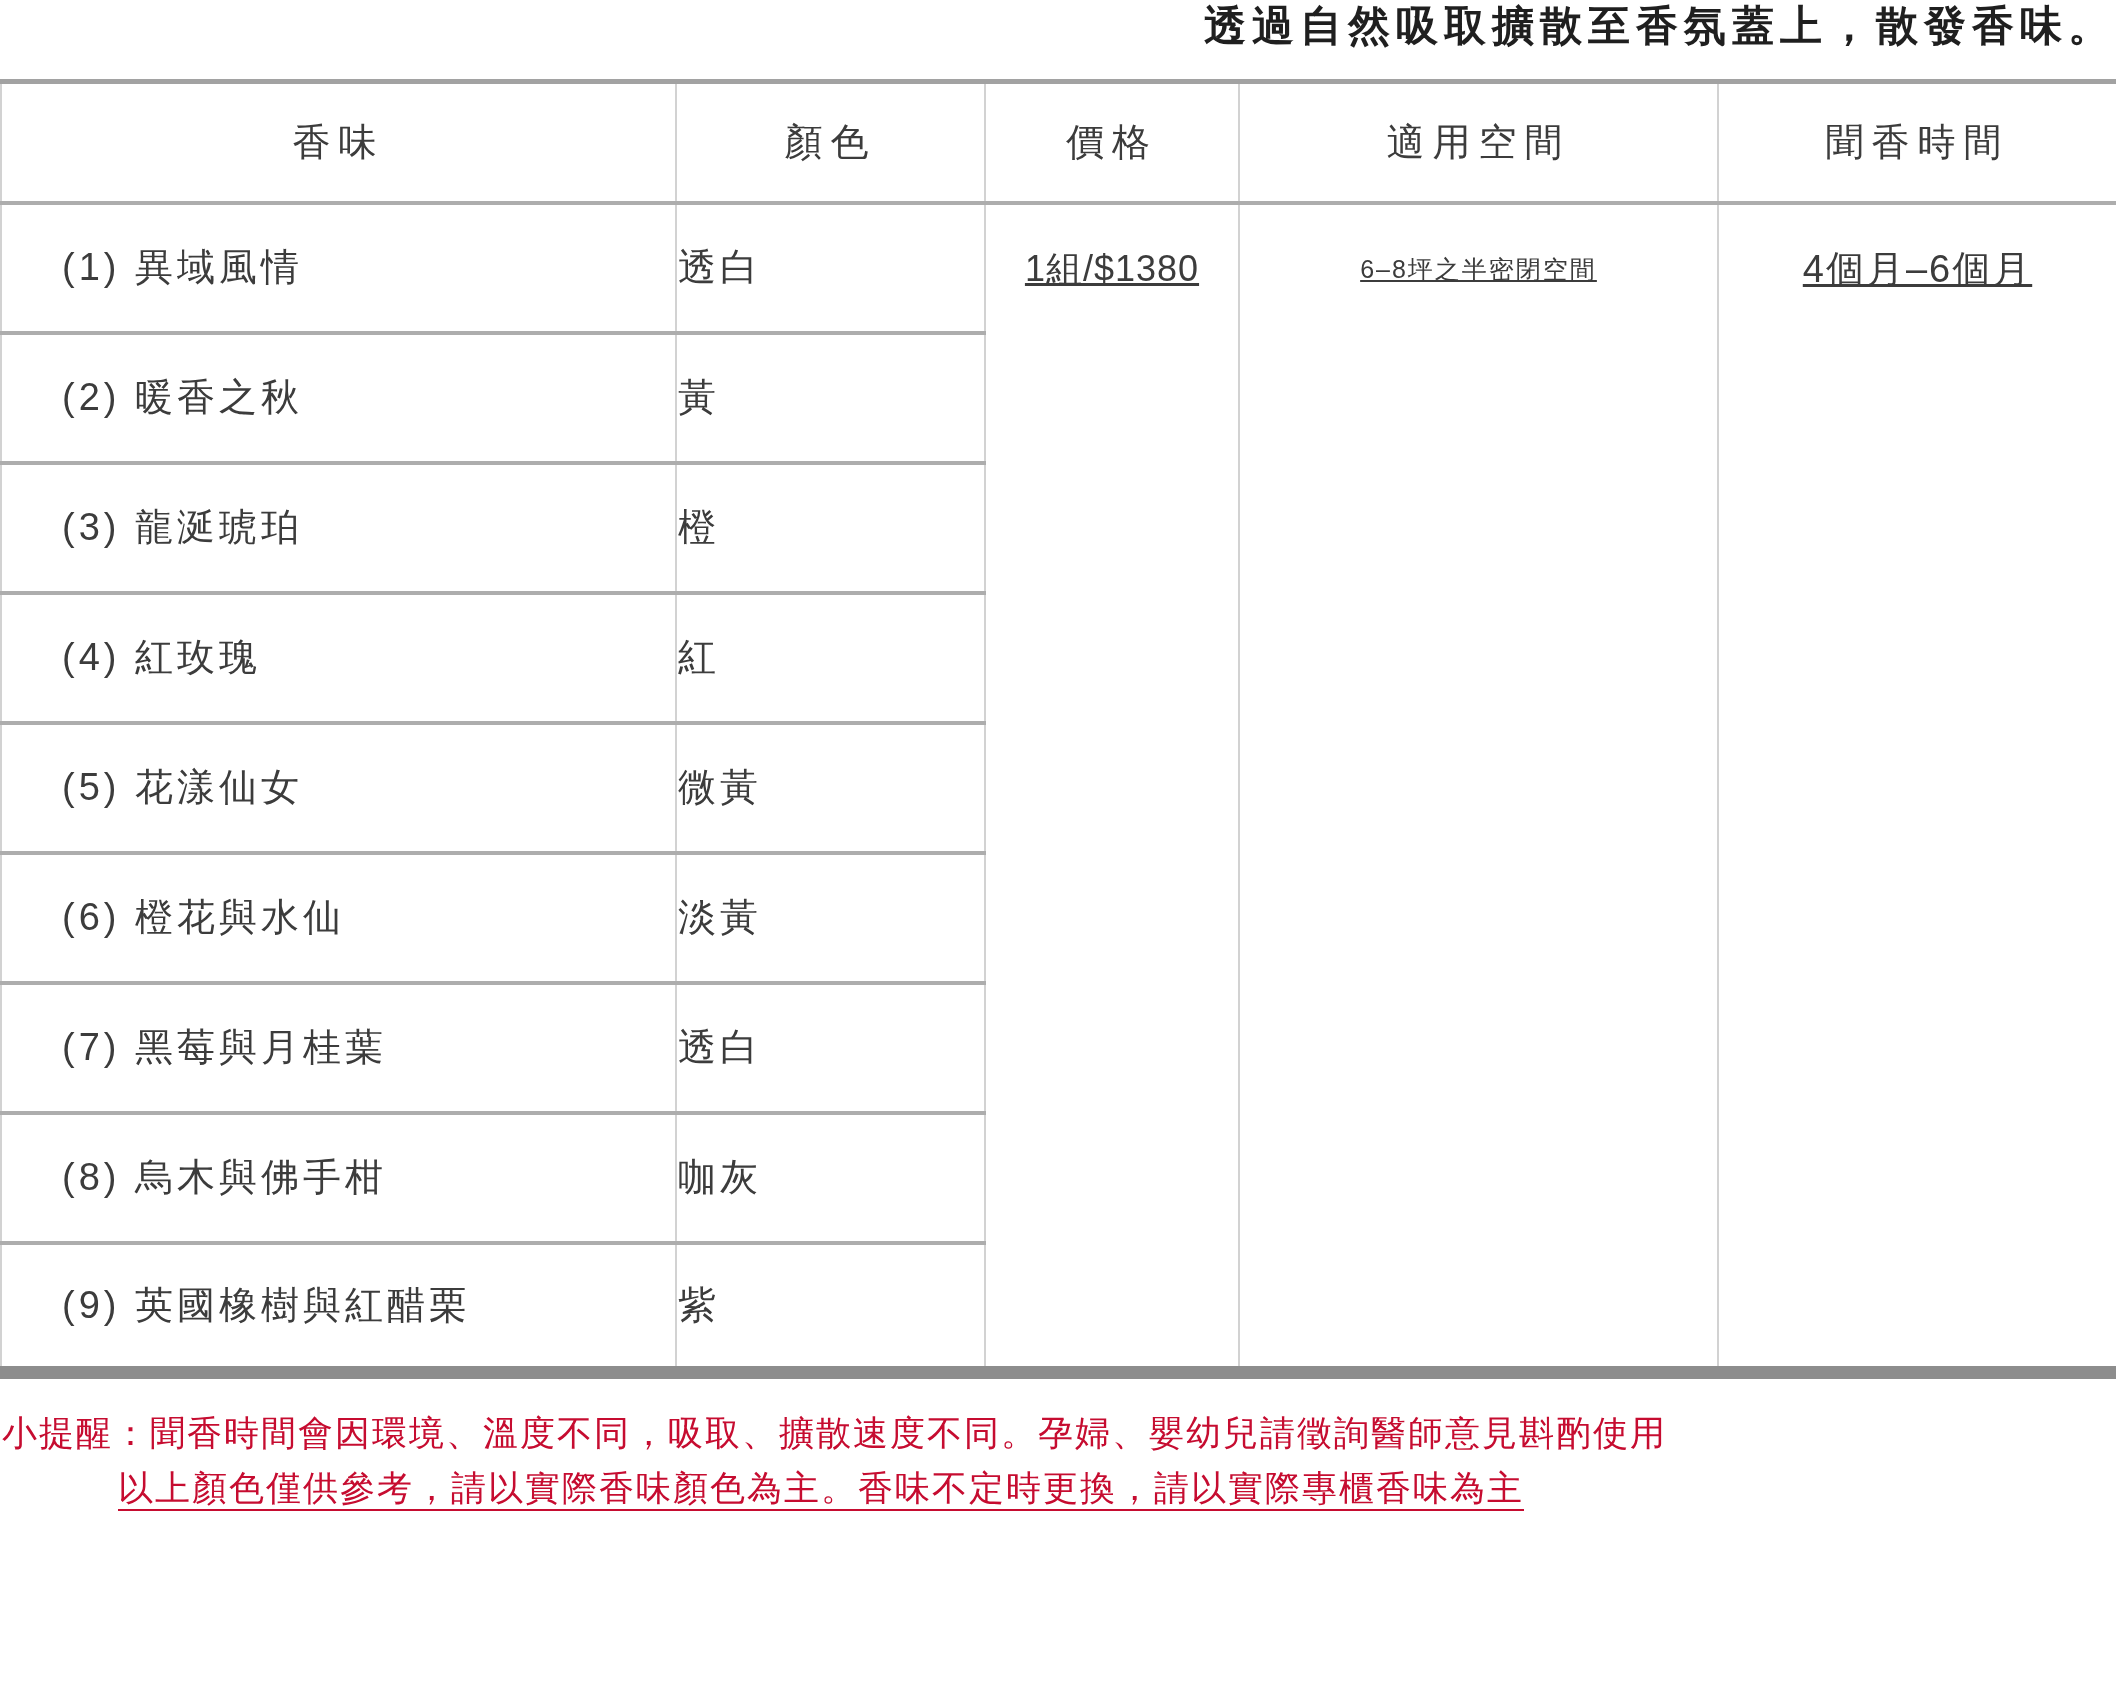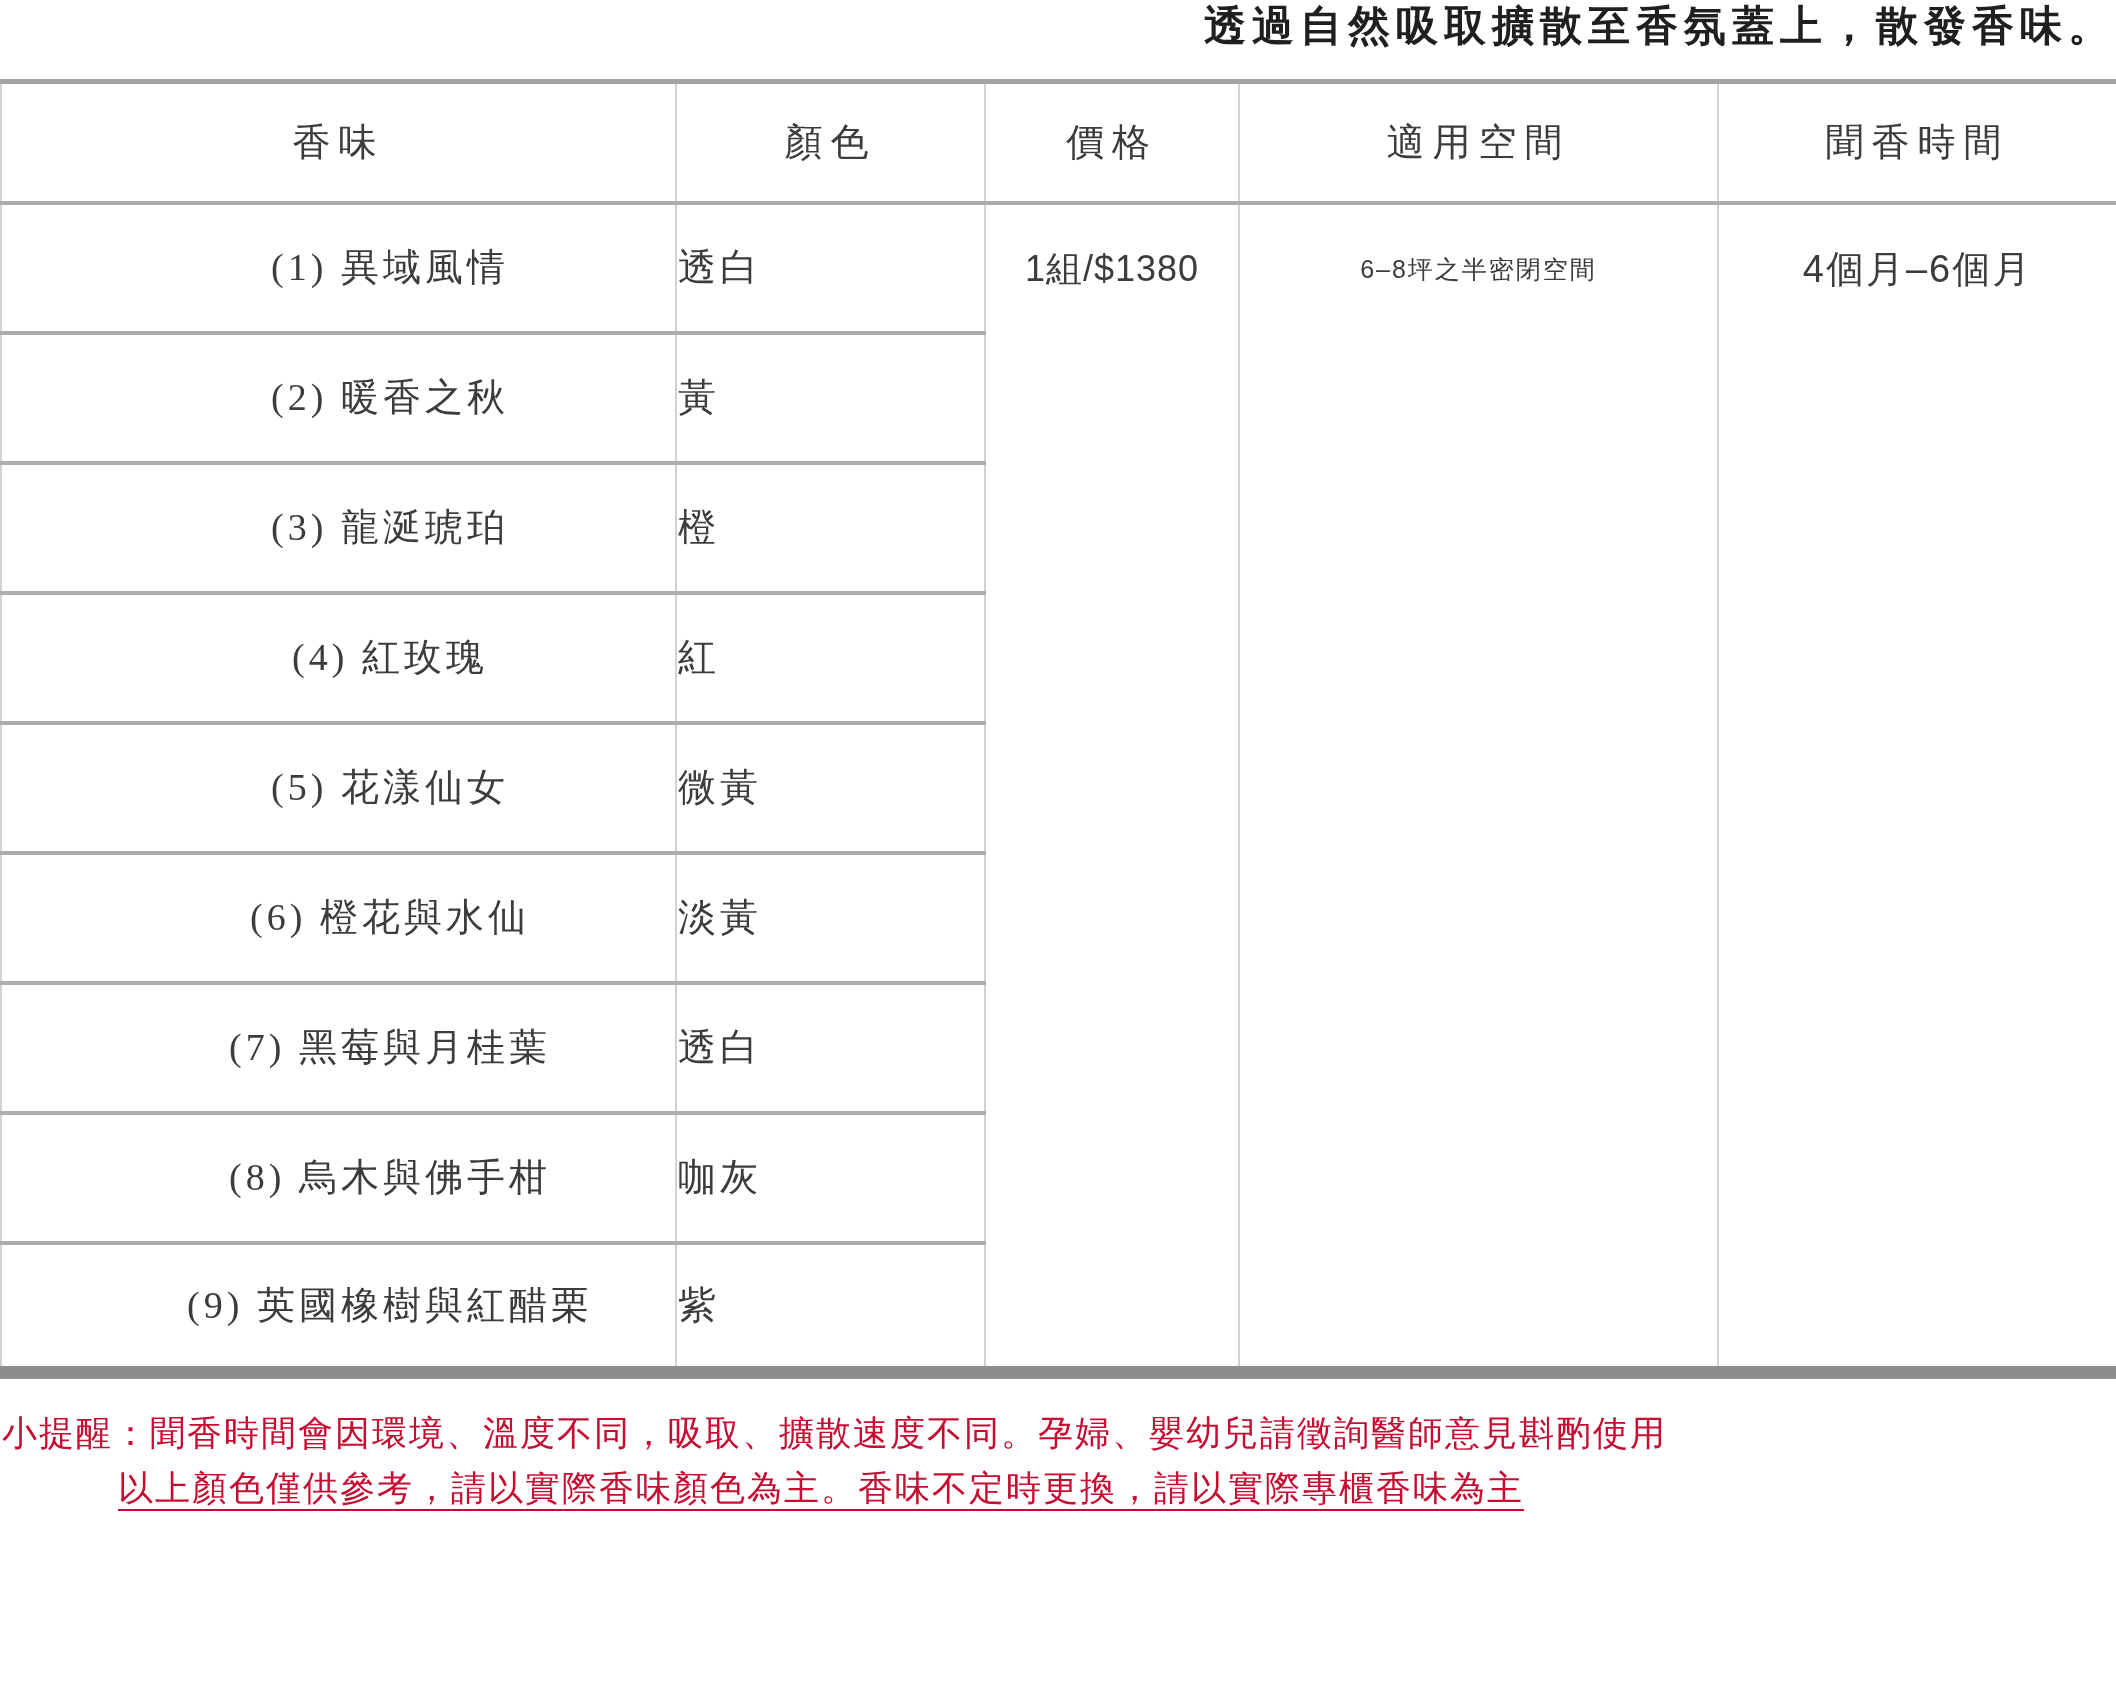--- a/index.html
+++ b/index.html
@@ -67,35 +67,35 @@
 
   td {
     height: 130px;
     font-size: 38px;
     letter-spacing: 4px;
     border-left: 2px solid #d2d2d2;
   }
   td:first-child { border-left: none; }
 
   td.scent-cell {
-    text-align: center;
-    padding-left: 104px;
+    text-align: left;
+    padding-left: 60px;
     border-bottom: 4px solid #adadad;
-    font-family: Liberation Serif, serif;
   }
   td.color-cell {
     border-bottom: 4px solid #adadad;
   }
   tbody tr:last-child td.scent-cell,
   tbody tr:last-child td.color-cell { border-bottom: none; }
 
   td.merged-cell {
     vertical-align: top;
     text-align: center;
     padding: 0;
+    text-decoration: underline;
   }
   td.merged-cell .first-row-box {
     height: 130px;
     display: flex;
     align-items: center;
     justify-content: center;
     white-space: nowrap;
   }
   td.price-cell .first-row-box { font-size: 36px; letter-spacing: 1px; }
   td.space-cell .first-row-box { font-size: 25px; letter-spacing: 2px; }

